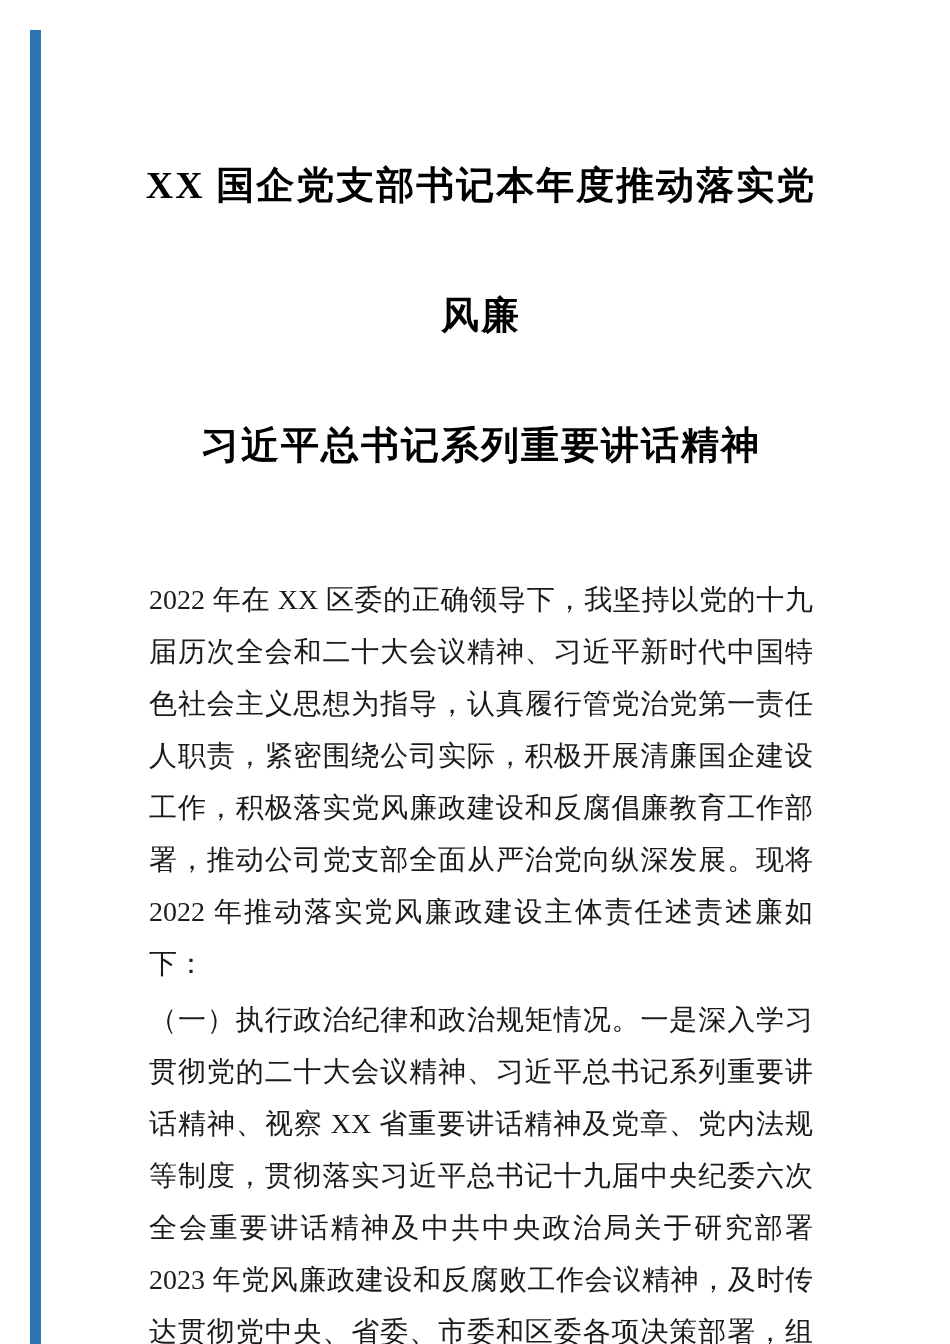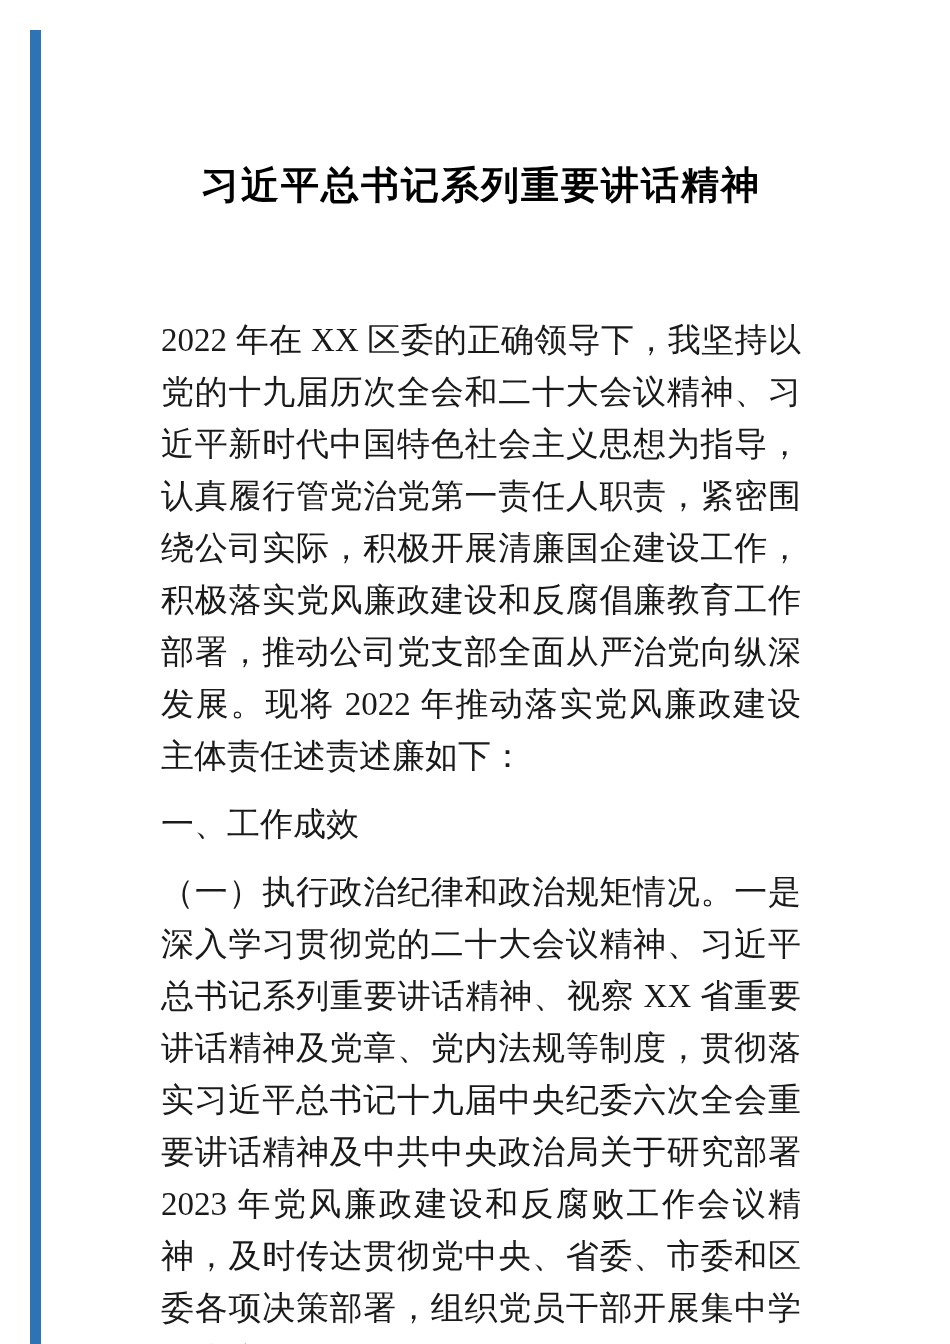--- a/index.html
+++ b/index.html
@@ -38,42 +38,42 @@
     color: #000000;
     margin-bottom: 40px;
   }
   .doc-title .title-line {
     display: block;
   }
   .body-text {
     margin-top: 64px;
   }
   .body-text p {
-    margin: 16px;
-    font-size: 33px;
+    margin: 4px;
+    font-size: 28px;
     line-height: 52px;
     text-align: justify;
     text-justify: inter-ideograph;
     color: #1a1a1a;
   }
 </style>
 </head>
 <body>
 
 <div class="page">
 
   <div class="accent-bar" style="background: rgb(46, 116, 181);"></div>
 
   <div class="content">
 
     <div class="doc-title">
+      <span class="title-line">XX 国企党支部书记本年度推动落实党风廉</span>
       <span class="title-line">习近平总书记系列重要讲话精神</span>
     </div>
 
     <div class="body-text">
       <p>2022 年在 XX 区委的正确领导下，我坚持以党的十九届历次全会和二十大会议精神、习近平新时代中国特色社会主义思想为指导，认真履行管党治党第一责任人职责，紧密围绕公司实际，积极开展清廉国企建设工作，积极落实党风廉政建设和反腐倡廉教育工作部署，推动公司党支部全面从严治党向纵深发展。现将 2022 年推动落实党风廉政建设主体责任述责述廉如下：</p>
-      <p>一、工作成效</p>
       <p>（一）执行政治纪律和政治规矩情况。一是深入学习贯彻党的二十大会议精神、习近平总书记系列重要讲话精神、视察 XX 省重要讲话精神及党章、党内法规等制度，贯彻落实习近平总书记十九届中央纪委六次全会重要讲话精神及中共中央政治局关于研究部署 2023 年党风廉政建设和反腐败工作会议精神，及时传达贯彻党中央、省委、市委和区委各项决策部署，组织党员干部开展集中学习和专题学习 27 次；规范党组织党内政治生活，年内召开 1 次领导班子</p>
     </div>
 
   </div>
 
 </div>
 
 </body></html>

